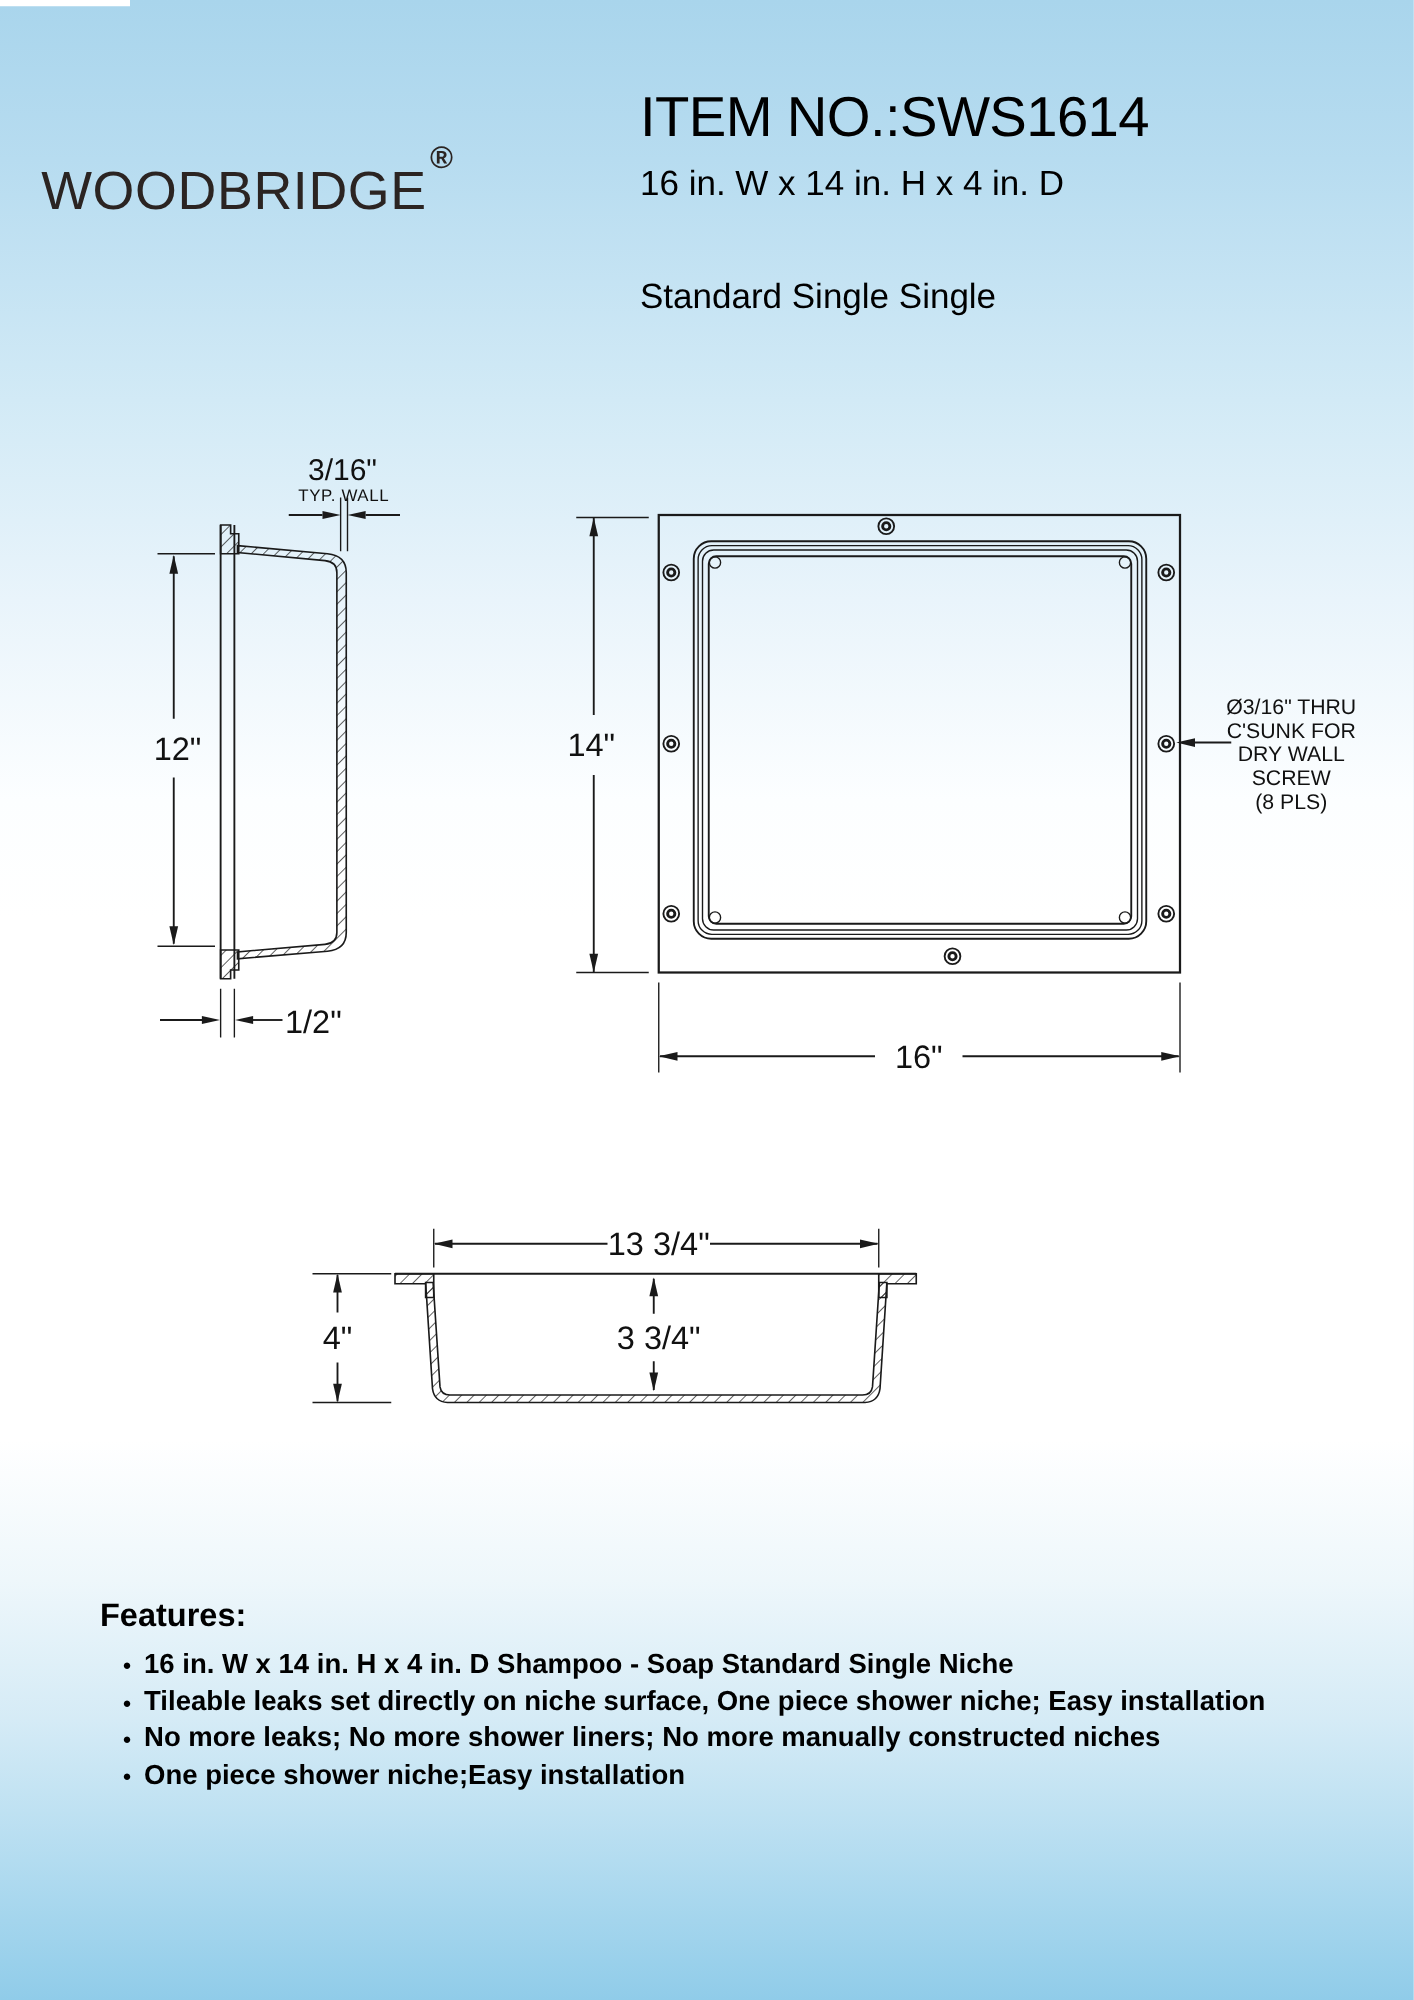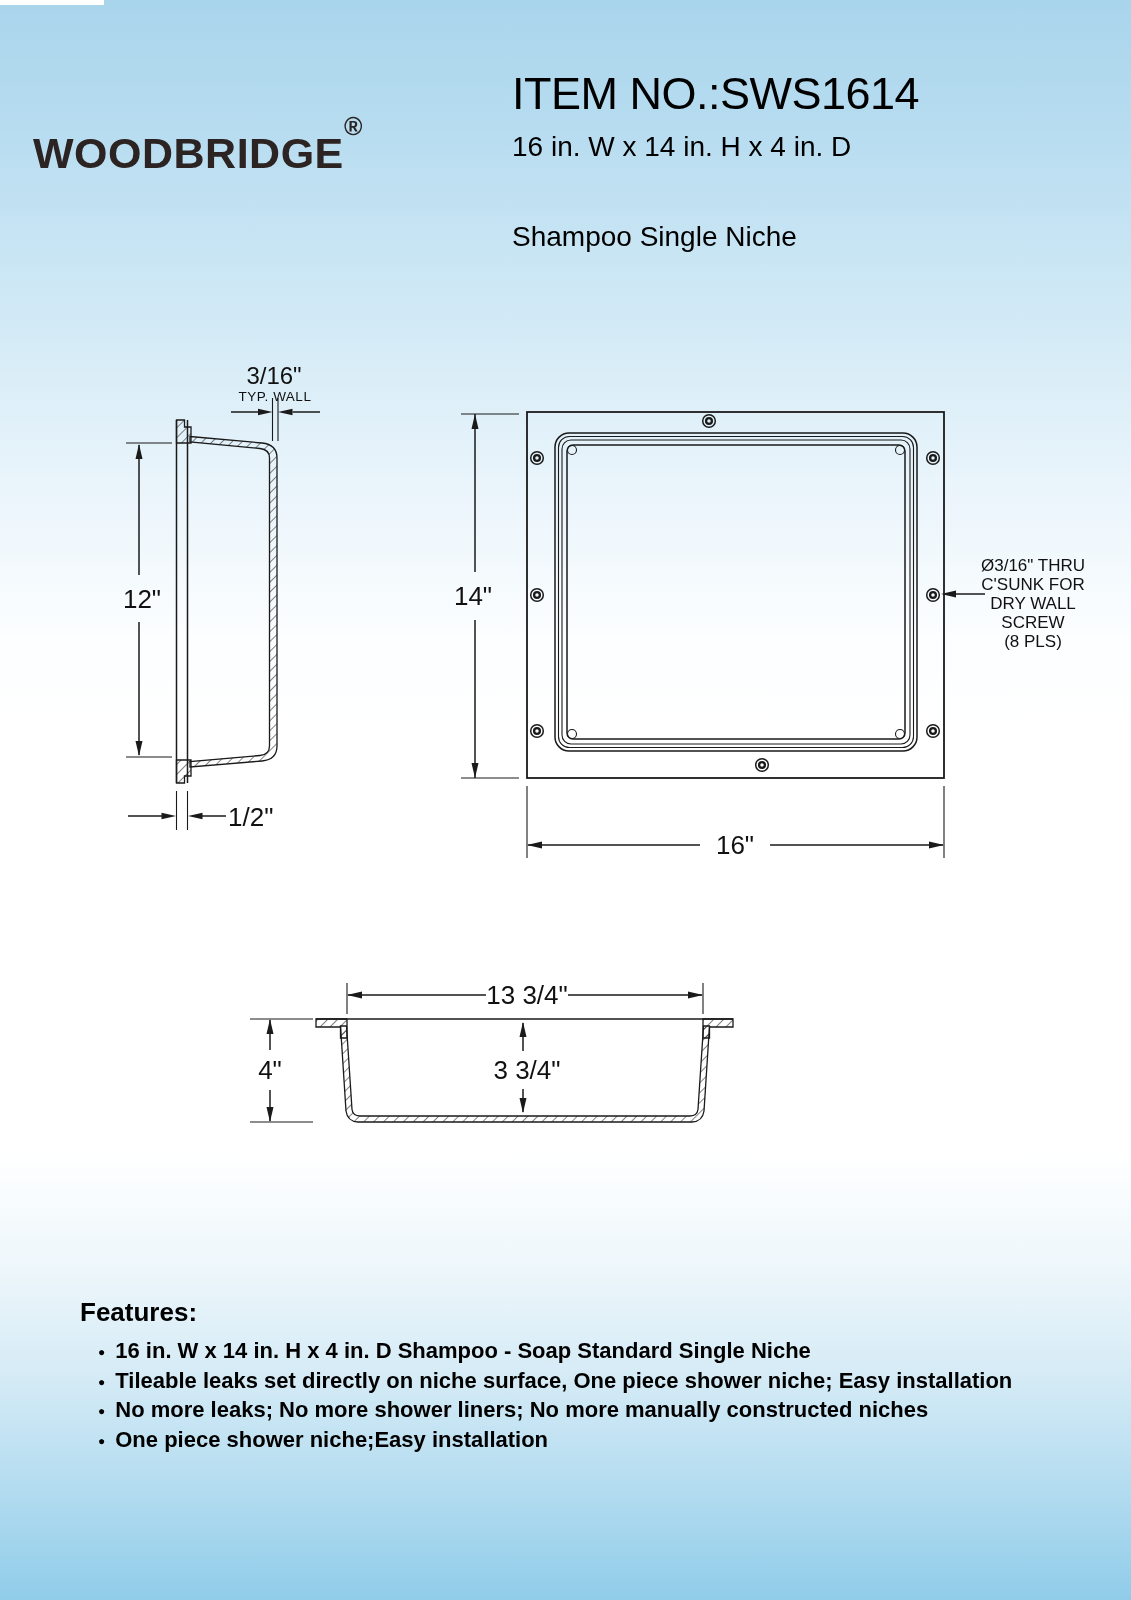--- a/index.html
+++ b/index.html
@@ -5,57 +5,57 @@
   html,body{margin:0;padding:0;background:#dfeef7;}
   .page{
     position:relative;width:1131px;height:1600px;overflow:hidden;
     font-family:"Liberation Sans","DejaVu Sans",sans-serif;color:#111;
     background:linear-gradient(180deg,
       #a9d5ec 0%, #b7dcf0 8%, #d2eaf6 20%, #e9f4fb 30%, #fcfeff 40%,
       #ffffff 46%, #ffffff 72%, #eef7fb 79%, #d5ebf6 86%, #b3dcf0 93%,
       #90cce9 100%);
   }
   .notch{position:absolute;left:0;top:0;width:104px;height:5px;background:#ffffff;}
-  .brand{position:absolute;left:33px;top:132px;font-size:43px;font-weight:bold;
+  .brand{position:absolute;left:33px;top:132px;font-size:43px;font-weight:normal;
          letter-spacing:.5px;color:#2b2422;line-height:1;}
   .brand-reg{position:absolute;left:344px;top:114px;font-size:25px;font-weight:bold;
          color:#2b2422;line-height:1;}
   .tb{position:absolute;left:512px;font-weight:normal;color:#000;line-height:1.05;}
   .tb-item{top:70px;font-size:45px;letter-spacing:-.5px;}
   .tb-size{top:132px;font-size:28px;}
   .tb-prod{top:177px;font-size:28px;}
   .tb-type{top:222px;font-size:28px;}
   svg.drawing{position:absolute;left:0;top:0;}
   svg .ln{stroke:#1a1a1a;stroke-width:1.5;fill:none;}
   svg .tn{stroke:#1a1a1a;stroke-width:1.1;fill:none;}
   svg .hv{fill:url(#hatch);stroke:#1a1a1a;stroke-width:1.3;}
   svg .ah{fill:#1a1a1a;stroke:none;}
   svg text{fill:#111;font-family:"Liberation Sans","DejaVu Sans",sans-serif;}
   svg .dim{font-size:26px;}
   svg .dimsm{font-size:24px;}
   svg .note{font-size:13.5px;letter-spacing:.5px;}
   svg .callout{font-size:17px;}
-  .features{position:absolute;left:80px;top:1277px;color:#000;margin-top:20px;}
+  .features{position:absolute;left:80px;top:1277px;color:#000;}
   .features h3{margin:0 0 9px 0;font-size:26px;font-weight:bold;}
   .features ul{list-style:none;margin:0;padding:0 0 0 18px;}
   .features li{font-size:22px;font-weight:bold;line-height:27.5px;white-space:nowrap;}
   .features li::before{content:"\25CF";font-size:12px;margin-right:10px;vertical-align:2px;}
 </style>
 </head>
 <body>
 
 <div class="page">
   <div class="notch"></div>
 
   <div class="brand">WOODBRIDGE</div>
   <div class="brand-reg">®</div>
 
   <div class="tb tb-item">ITEM NO.:SWS1614</div>
   <div class="tb tb-size">16 in. W x 14 in. H x 4  in. D</div>
-  <div class="tb tb-type">Shampoo Single Niche</div>
+  <div class="tb tb-type">Standard Single Single</div>
 
   <svg class="drawing" width="1131" height="1600" viewBox="0 0 1131 1600">
     <defs>
       <pattern id="hatch" width="7" height="7" patternUnits="userSpaceOnUse" patternTransform="rotate(45)">
         <line x1="0" y1="0" x2="0" y2="7" stroke="#1a1a1a" stroke-width="1.1"></line>
       </pattern>
     </defs>
 
     <g>
       <line class="ln" x1="176.5" y1="420" x2="176.5" y2="783"></line>

